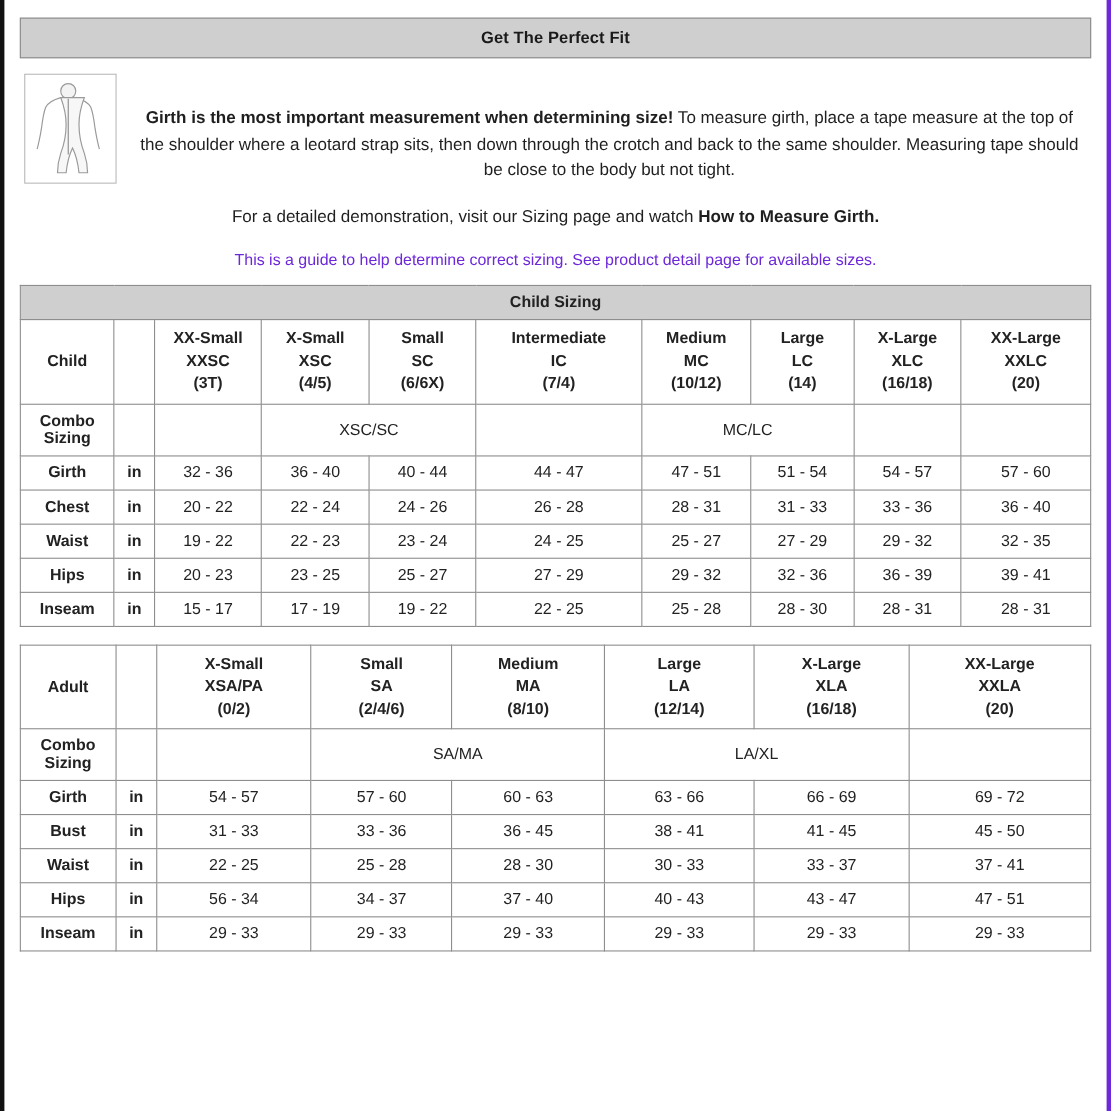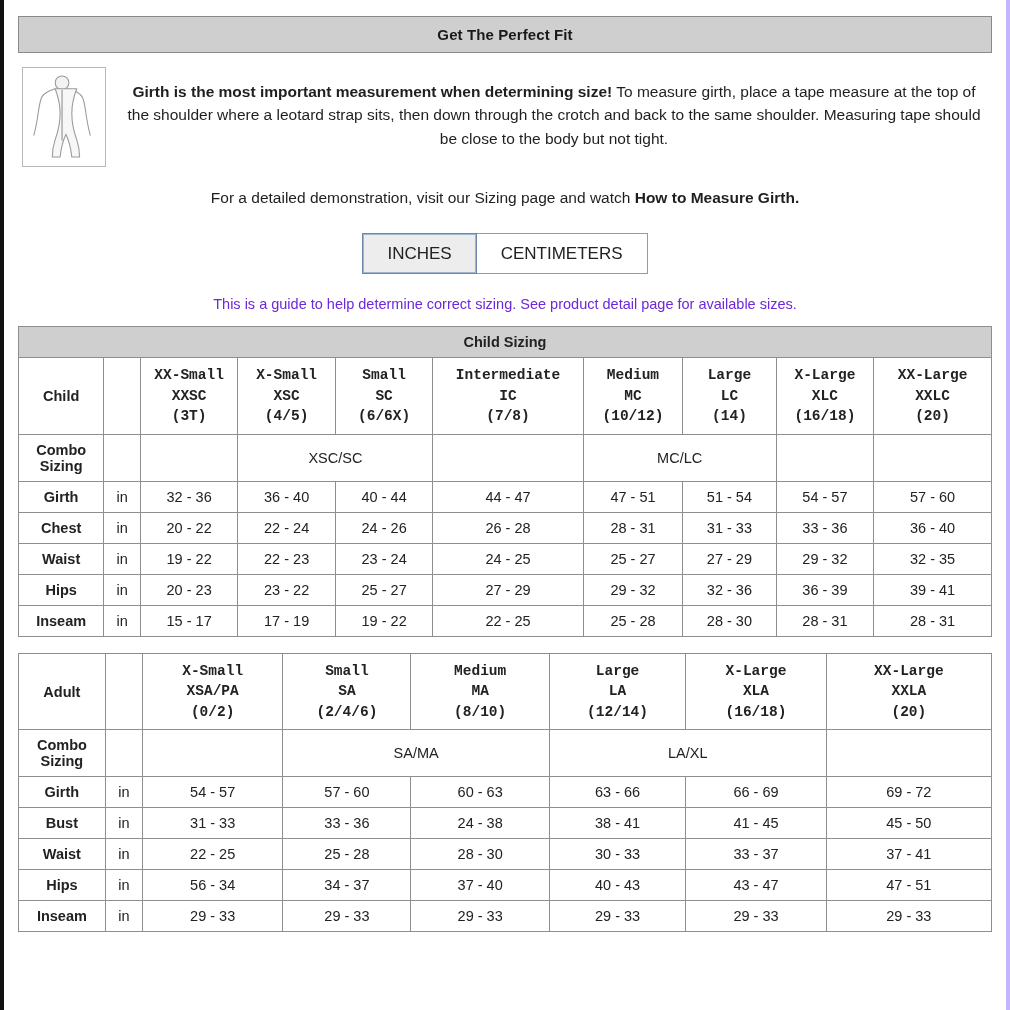--- a/index.html
+++ b/index.html
@@ -10,41 +10,41 @@
     font-family: "Liberation Sans", sans-serif;
     color: #1a1a1a;
   }
   .page {
     position: relative;
     width: 1010px;
     height: 1010px;
     overflow: hidden;
     background: #fff;
     border-left: 4px solid #111;
-    border-right: 4px solid #c4b5fd;
+    border-right: 4px solid #6d28d9;
   }
   .inner {
     padding: 16px 14px 0 14px;
   }
 
   
   .banner {
     background: #cfcfcf;
     border: 1px solid #8a8a8a;
     text-align: center;
     font-weight: bold;
     font-size: 15px;
     padding: 9px 0 9px 0;
     letter-spacing: .1px;
   }
 
   
   .intro {
     display: flex;
-    align-items: center;
+    align-items: flex-end;
     padding: 10px 0 0 0;
   }
   .figure {
     width: 84px;
     min-width: 84px;
     height: 100px;
     border: 1px solid #b9b9b9;
     margin: 4px 14px 0 4px;
     background: #fff;
     position: relative;
@@ -118,29 +118,29 @@
     background: #cfcfcf;
     font-weight: bold;
     font-size: 15px;
     padding: 9px 0;
   }
   .hdr-cell {
     font-weight: bold;
     font-size: 15px;
     line-height: 1.42;
     padding: 8px 2px;
-    font-family: Liberation Mono, monospace;
   }
   .rowlabel {
     font-weight: bold;
     font-size: 15px;
   }
   .unitcell {
     font-size: 14px;
     color: #333;
+    font-weight: bold;
   }
   .combo {
     font-size: 14.5px;
     color: #222;
     padding: 14px 2px;
     margin-top: 28px;
   }
   .blank { }
 </style>
 </head>
@@ -165,24 +165,20 @@
       </div>
       <div class="intro-text">
         <b>Girth is the most important measurement when determining size!</b><span> To measure girth, place a tape measure at the top of the shoulder where a leotard strap sits, then down through the crotch and back to the same shoulder. Measuring tape should be close to the body but not tight.</span>
       </div>
     </div>
 
     <div class="detail-line">
       <span>For a detailed demonstration, visit our Sizing page and watch </span><b>How to Measure Girth.</b>
     </div>
 
-    <div class="units">
-      <button class="unit-btn active">INCHES</button>
-      <button class="unit-btn">CENTIMETERS</button>
-    </div>
 
     <div class="guide-note">This is a guide to help determine correct sizing. See product detail page for available sizes.</div>
 
     <table class="sizing">
       <colgroup>
         <col style="width:84px">
           <col style="width:36px">
         <col style="width:96px">
           <col style="width:96px">
           <col style="width:96px">
@@ -210,21 +206,21 @@
           <div>(4/5)</div>
         </td>
         <td class="hdr-cell">
           <div>Small</div>
           <div>SC</div>
           <div>(6/6X)</div>
         </td>
         <td class="hdr-cell">
           <div>Intermediate</div>
           <div>IC</div>
-          <div>(7/8)</div>
+          <div>(7/4)</div>
         </td>
         <td class="hdr-cell">
           <div>Medium</div>
           <div>MC</div>
           <div>(10/12)</div>
         </td>
         <td class="hdr-cell">
           <div>Large</div>
           <div>LC</div>
           <div>(14)</div>
@@ -287,21 +283,21 @@
         <td>24 - 25</td>
         <td>25 - 27</td>
         <td>27 - 29</td>
         <td>29 - 32</td>
         <td>32 - 35</td>
       </tr>
       <tr>
         <td class="rowlabel">Hips</td>
         <td class="unitcell">in</td>
         <td>20 - 23</td>
-        <td>23 - 22</td>
+        <td>23 - 25</td>
         <td>25 - 27</td>
         <td>27 - 29</td>
         <td>29 - 32</td>
         <td>32 - 36</td>
         <td>36 - 39</td>
         <td>39 - 41</td>
       </tr>
       <tr>
         <td class="rowlabel">Inseam</td>
         <td class="unitcell">in</td>
@@ -383,21 +379,21 @@
         <td>60 - 63</td>
         <td>63 - 66</td>
         <td>66 - 69</td>
         <td>69 - 72</td>
       </tr>
       <tr>
         <td class="rowlabel">Bust</td>
         <td class="unitcell">in</td>
         <td>31 - 33</td>
         <td>33 - 36</td>
-        <td>24 - 38</td>
+        <td>36 - 45</td>
         <td>38 - 41</td>
         <td>41 - 45</td>
         <td>45 - 50</td>
       </tr>
       <tr>
         <td class="rowlabel">Waist</td>
         <td class="unitcell">in</td>
         <td>22 - 25</td>
         <td>25 - 28</td>
         <td>28 - 30</td>

